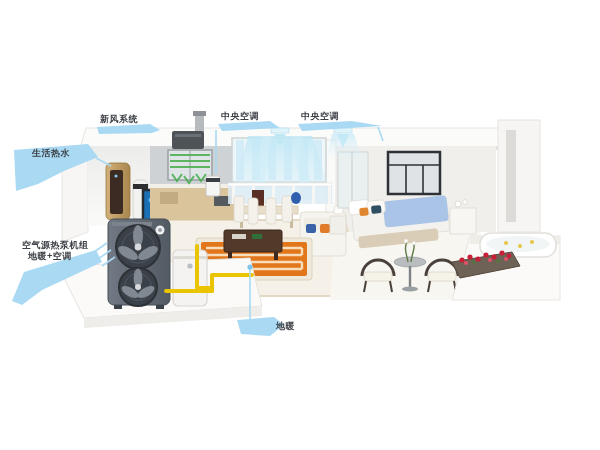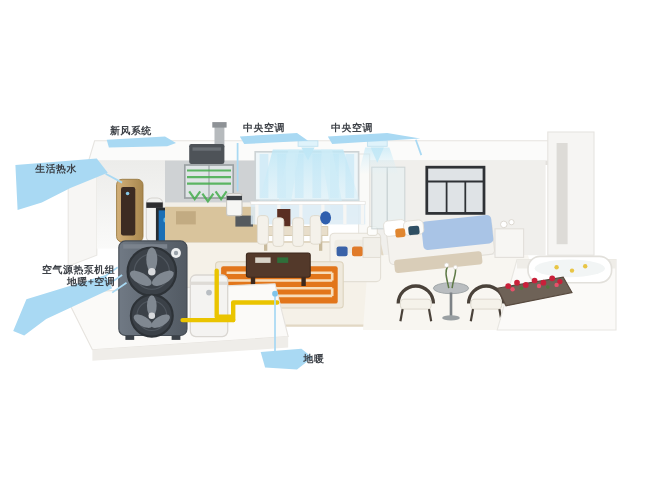--- a/index.html
+++ b/index.html
@@ -333,20 +333,20 @@
   </svg>
 
   <div class="callout" style="left:100px;top:114px;">新风系统</div>
 
   <div class="callout" style="left:221px;top:111px;">中央空调</div>
 
   <div class="callout" style="left:301px;top:111px;">中央空调</div>
 
   <div class="callout" style="left:32px;top:148px;text-align:right;">生活热水</div>
 
-  <div class="callout two-line" style="left:22px;top:240px;text-align:right;">
+  <div class="callout two-line" style="left:22px;top:240px;">
     <div>空气源热泵机组</div>
-    <div style="padding-left:6px;margin-left:33px;">地暖+空调</div>
+    <div style="padding-left:6px;">地暖+空调</div>
   </div>
 
   <div class="callout" style="left:276px;top:321px;">地暖</div>
 
 </div>
 
 </body></html>

